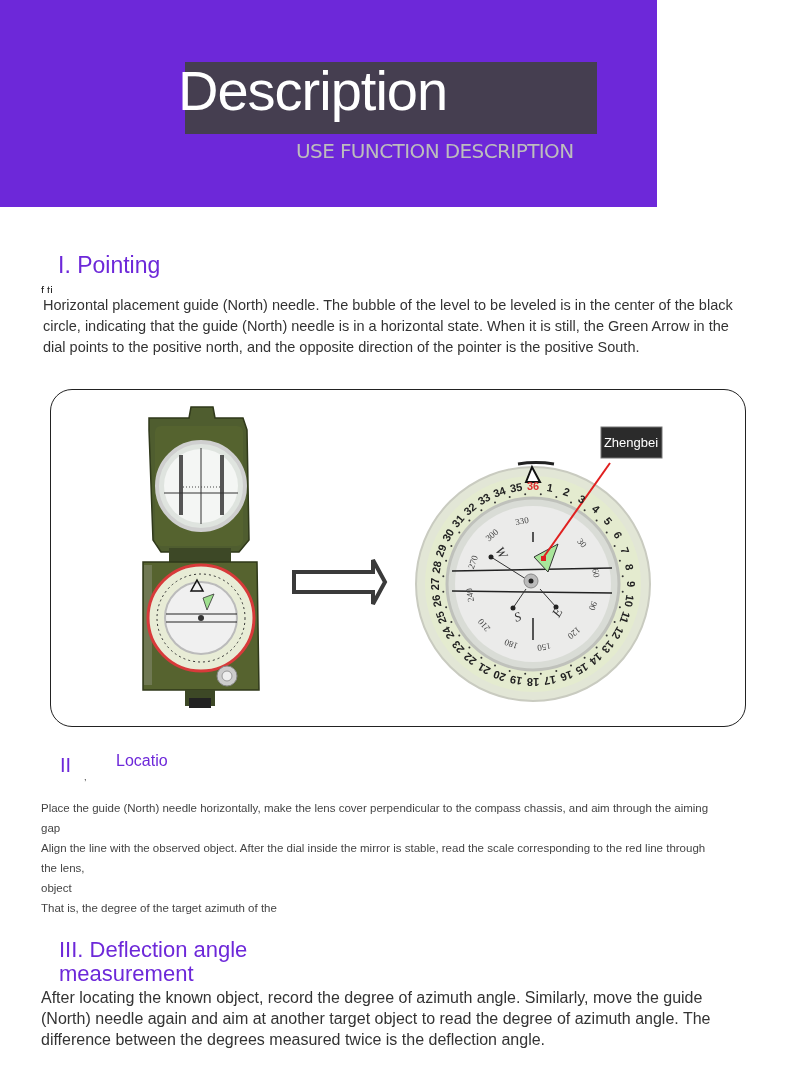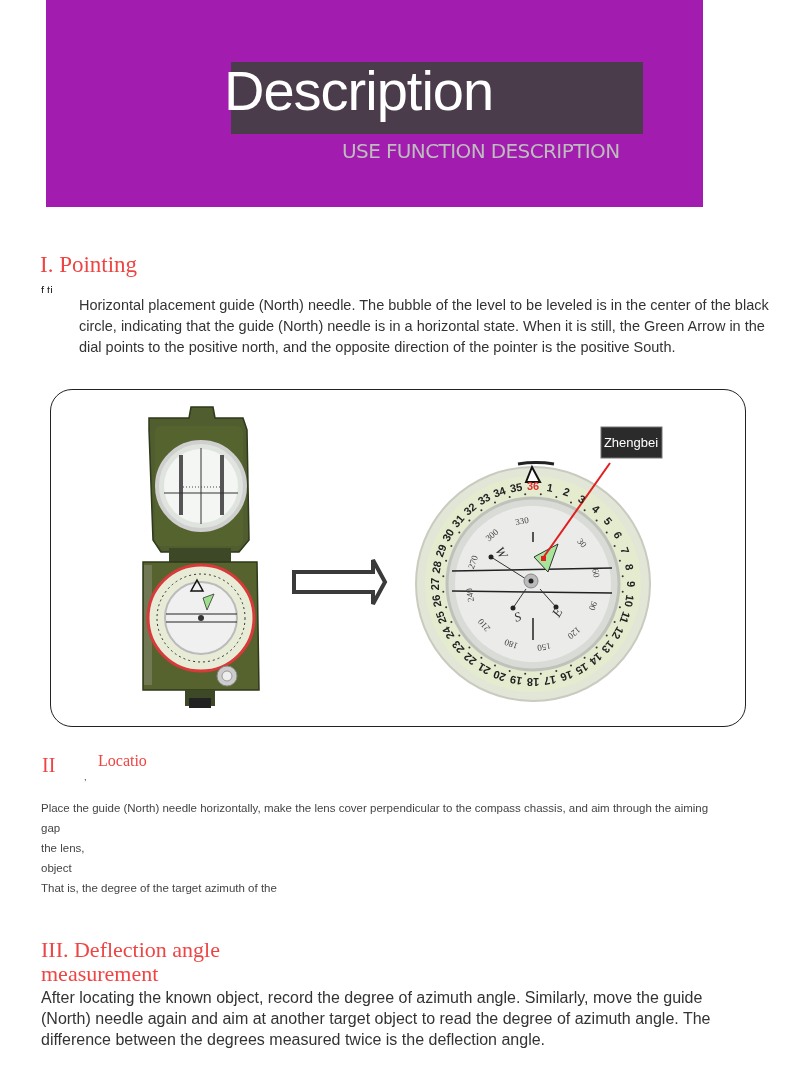--- a/index.html
+++ b/index.html
@@ -1,29 +1,29 @@
 <!DOCTYPE html>
 <html><head>
   <meta charset="utf-8">
   <style>
     * { margin: 0; padding: 0; box-sizing: border-box; }
     html, body { width: 790px; height: 1087px; background: #ffffff; overflow: hidden; }
     body { font-family: "Liberation Sans", sans-serif; color: #333; position: relative; }
 
-    .header { position: absolute; left: 0; top: 0; width: 657px; height: 207px; background: #a21caf; margin-left: 46px; }
+    .header { position: absolute; left: 0; top: 0; width: 657px; height: 207px; background: #6d28d9; }
     .header .ghost { position: absolute; left: 185px; top: 62px; width: 412px; height: 72px; background: #404040; opacity: .9; }
     .header .title { position: absolute; left: 178px; top: 58px; font-size: 56px; color: #fff; letter-spacing: -1px; font-family: "Liberation Sans", sans-serif; }
     .header .subtitle { position: absolute; left: 296px; top: 139px; font-size: 20px; color: #bdbdbd; font-family: "DejaVu Sans", sans-serif; letter-spacing: -0.6px; }
 
-    .h2 { position: absolute; font-size: 23px; color: #ef4444; font-family: Liberation Serif, serif; }
+    .h2 { position: absolute; font-size: 23px; color: #6d28d9; font-family: Liberation Sans, sans-serif; margin-left: 18px; }
     .p { position: absolute; color: #333; font-family: "Liberation Sans", sans-serif; }
 
     #s1-title { left: 40px; top: 252px; }
     #s1-frag { left: 41px; top: 285px; font-size: 11px; color: #222; height: 8px; overflow: hidden; line-height: 10px; }
-    #s1-body { left: 43px; top: 295px; width: 690px; font-size: 14.5px; line-height: 21px; margin-left: 36px; }
+    #s1-body { left: 43px; top: 295px; width: 690px; font-size: 14.5px; line-height: 21px; }
 
     .figure { position: absolute; left: 50px; top: 389px; width: 696px; height: 338px; border: 1.5px solid #222; border-radius: 22px; background: #fff; }
 
     #s2-num { left: 42px; top: 754px; font-size: 20px; text-align: right; }
     #s2-title { left: 98px; top: 752px; font-size: 16px; }
     #s2-dot1 { left: 84px; top: 772px; font-size: 9px; }
     #s2-body { left: 41px; top: 798px; width: 705px; font-size: 11.5px; line-height: 20px; color: #444; }
     #s2-body div { white-space: nowrap; }
 
     #s3-title { left: 41px; top: 938px; font-size: 22px; line-height: 24px; width: 200px; }
@@ -190,19 +190,20 @@
     </g>
   </svg>
 </div>
 
 <div id="s2-num" class="h2">II</div>
 <div id="s2-dot1" class="p">,</div>
 <div id="s2-title" class="h2">Locatio</div>
 <div id="s2-body" class="p">
   <div>Place the guide (North) needle horizontally, make the lens cover perpendicular to the compass chassis, and aim through the aiming</div>
   <div>gap</div>
+  <div>Align the line with the observed object. After the dial inside the mirror is stable, read the scale corresponding to the red line through</div>
   <div>the lens,</div>
   <div>object</div>
   <div>That is, the degree of the target azimuth of the</div>
 </div>
 
 <div id="s3-title" class="h2">III. Deflection angle measurement</div>
 <div id="s3-body" class="p">After locating the known object, record the degree of azimuth angle. Similarly, move the guide (North) needle again and aim at another target object to read the degree of azimuth angle. The difference between the degrees measured twice is the deflection angle.</div>
 
 </body></html>

